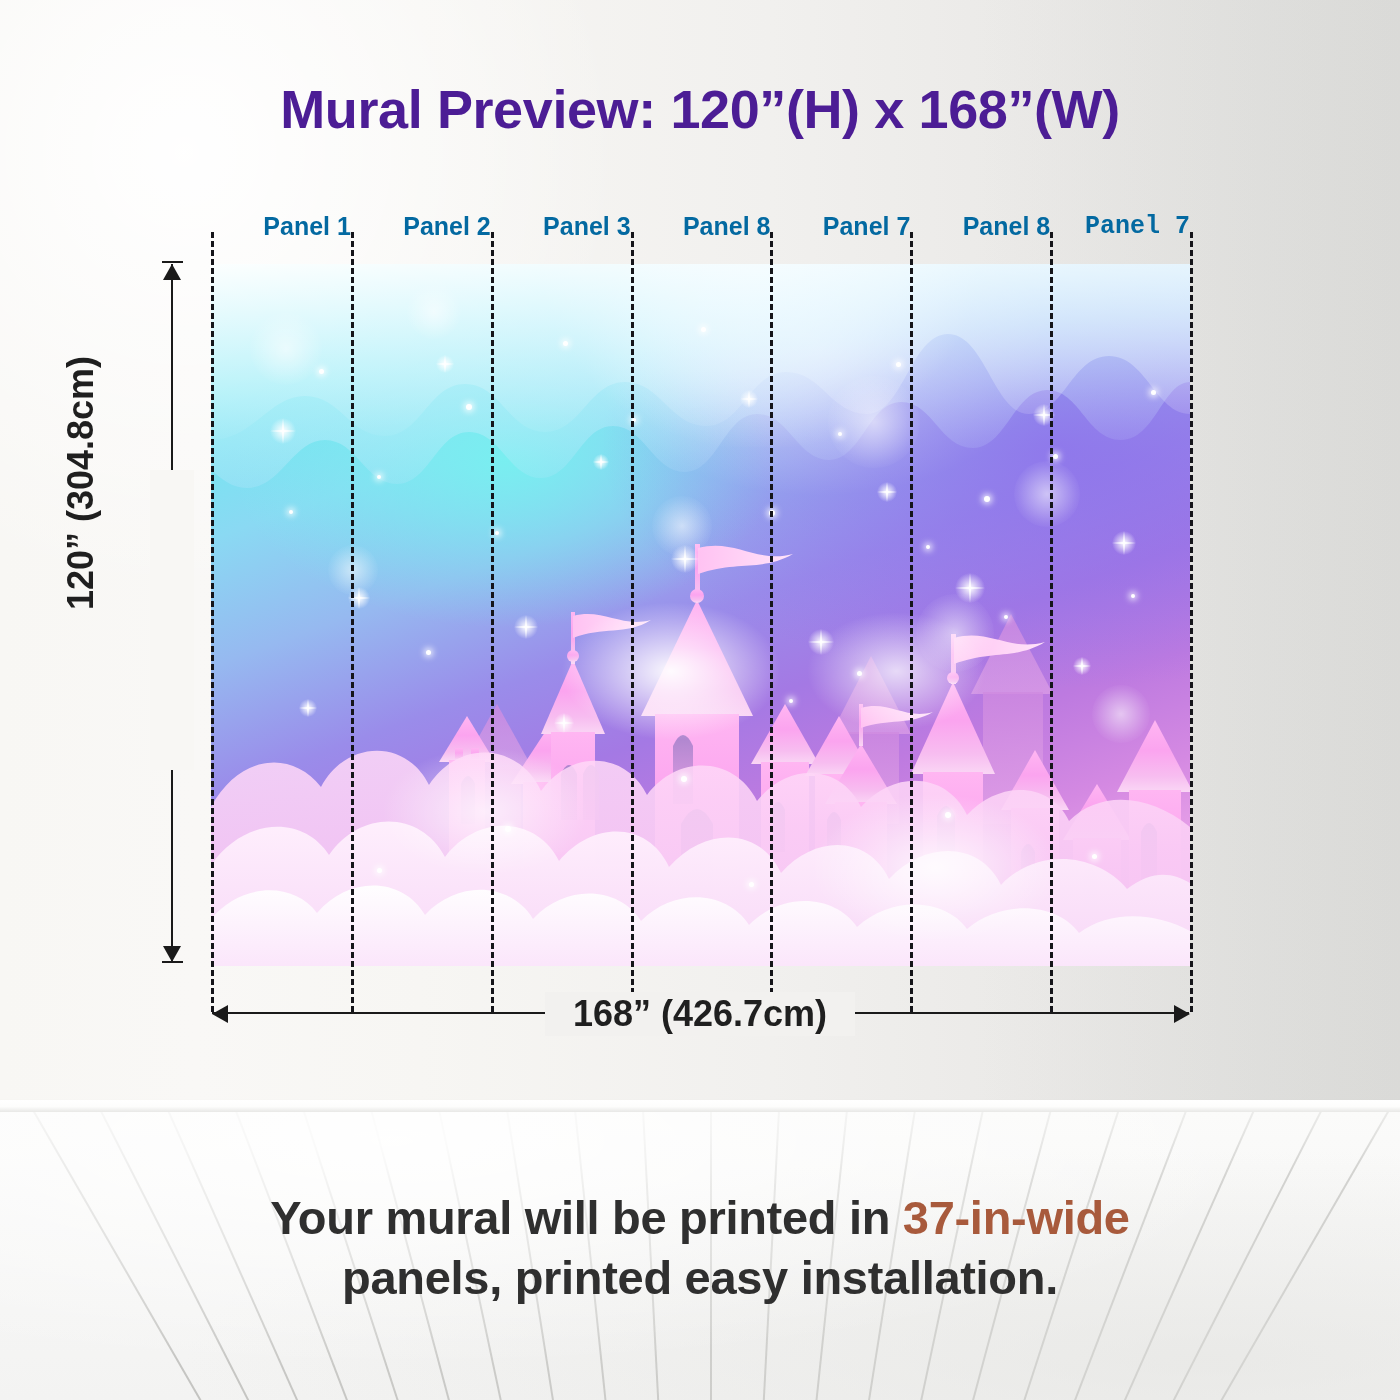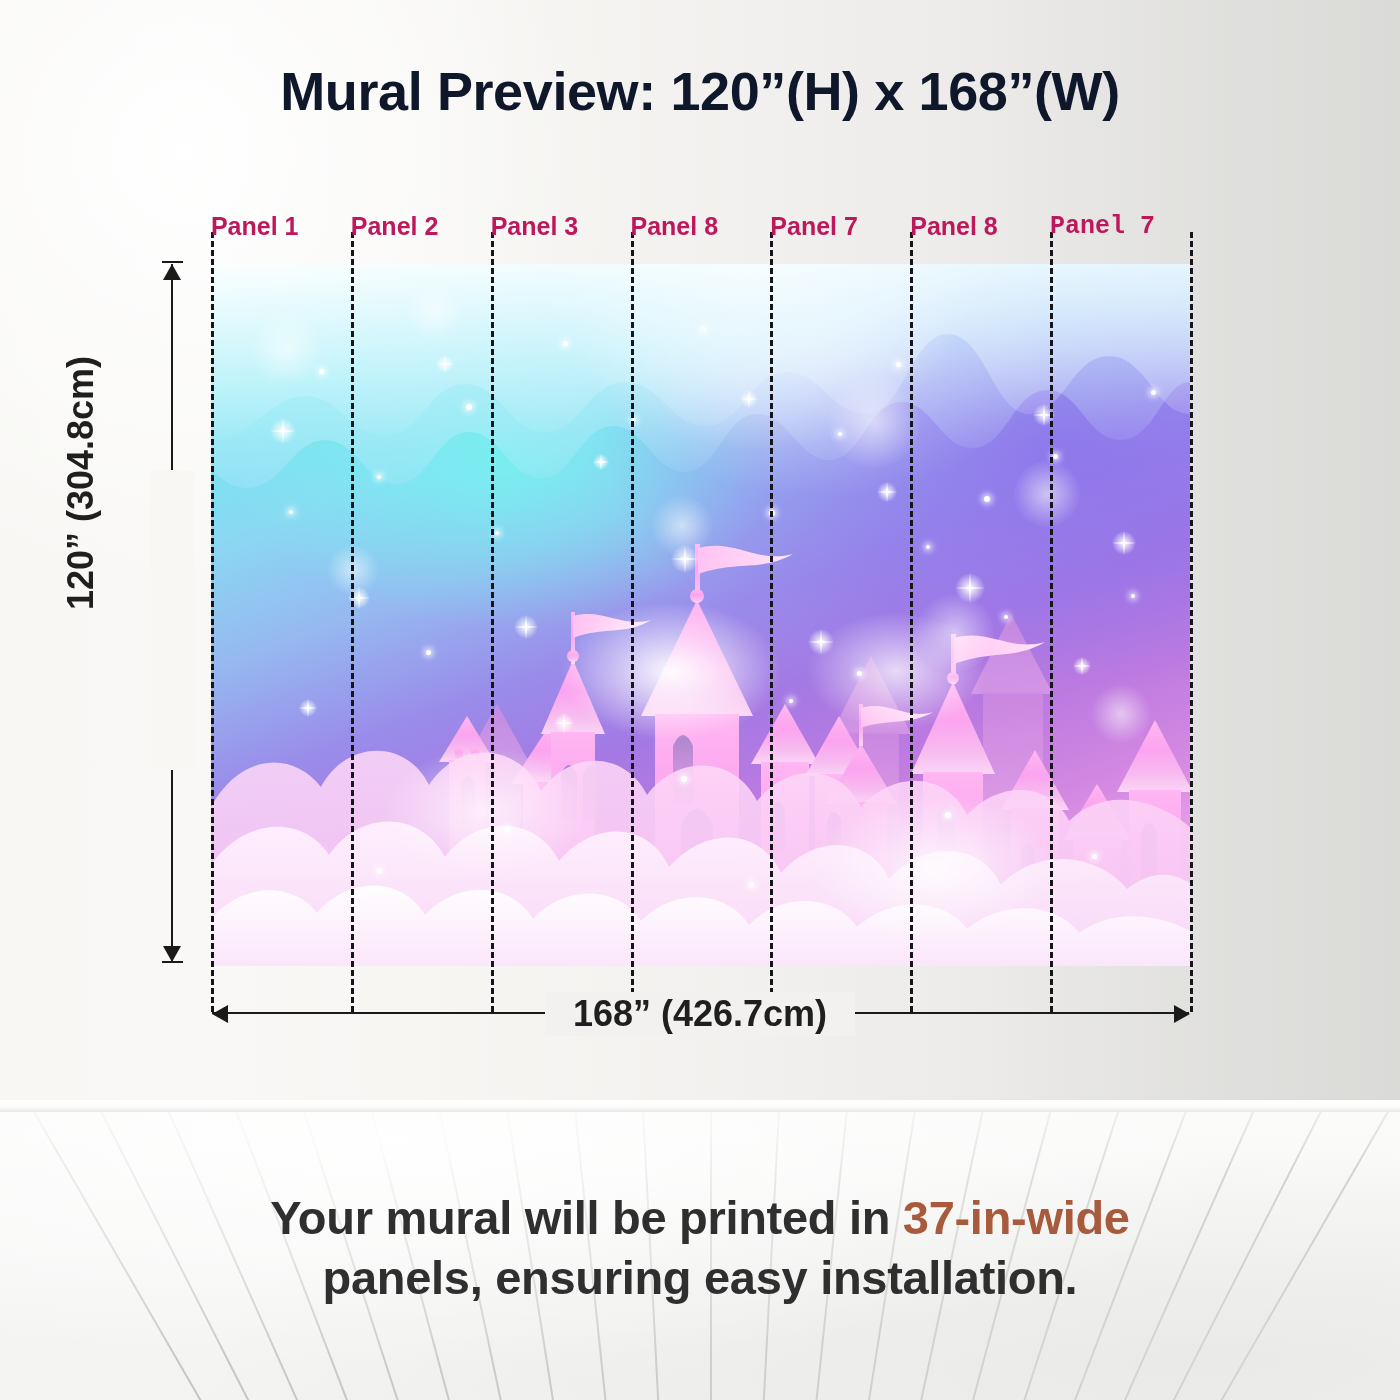--- a/index.html
+++ b/index.html
@@ -57,23 +57,23 @@
   .floor-sheen{
     position:absolute; left:0; top:0; width:1400px; height:288px;
     background:
       radial-gradient(ellipse at 28% 10%, rgba(255,255,255,.92), rgba(255,255,255,0) 62%),
       radial-gradient(ellipse at 86% 86%, rgba(225,225,222,.55), rgba(255,255,255,0) 60%);
     pointer-events:none;
   }
 
   
   .page-title{
-    position:absolute; left:0; top:60px; width:1400px;
+    position:absolute; left:0; top:78px; width:1400px;
     text-align:center; font-size:54px; font-weight:bold;
-    color:#0f172a; letter-spacing:-.4px;
+    color:#4c1d95; letter-spacing:-.4px;
   }
 
   .caption{
     position:absolute; left:0; top:1188px; width:1400px;
     text-align:center; font-size:47px; font-weight:bold;
     line-height:60px; color:#2f2f2f; letter-spacing:-.3px;
   }
   .caption .accent{ color:#a85a3c; }
 
   
@@ -145,22 +145,22 @@
       radial-gradient(ellipse 15% 13% at 28% 78%, rgba(255,255,255,.65), rgba(255,255,255,0) 70%),
       radial-gradient(ellipse 18% 15% at 74% 86%, rgba(255,255,255,.82), rgba(255,255,255,0) 70%);
   }
 
   
   .panel-guide{
     position:absolute; top:232px; width:0; height:780px;
     border-left:3px dashed #15151a;
   }
   .panel-label{
-    position:absolute; top:212px; width:140px; text-align:left;
-    font-size:25px; font-weight:600; color:#be185d;
+    position:absolute; top:212px; width:140px; text-align:right;
+    font-size:25px; font-weight:600; color:#0369a1;
   }
 
   
   .dim-v{
     position:absolute; left:171px; top:264px; width:2px; height:698px;
     background:#1a1a1a;
   }
   .dim-v-cover{
     position:absolute; left:150px; top:470px; width:44px; height:300px;
     background:#f8f7f4;
@@ -503,16 +503,16 @@
         <div class="plank" style="left: 1340px; transform: rotate(27deg);"></div>
         <div class="plank" style="left: 1410px; transform: rotate(30deg);"></div>
       </div>
     <div class="floor-sheen"></div>
   </div>
 
   <div class="caption">
     <div>
       <span>Your mural will be printed in </span><span class="accent">37-in-wide</span>
     </div>
-    <div>panels, ensuring easy installation.</div>
+    <div>panels, printed easy installation.</div>
   </div>
 
 </div>
 
 </body></html>

